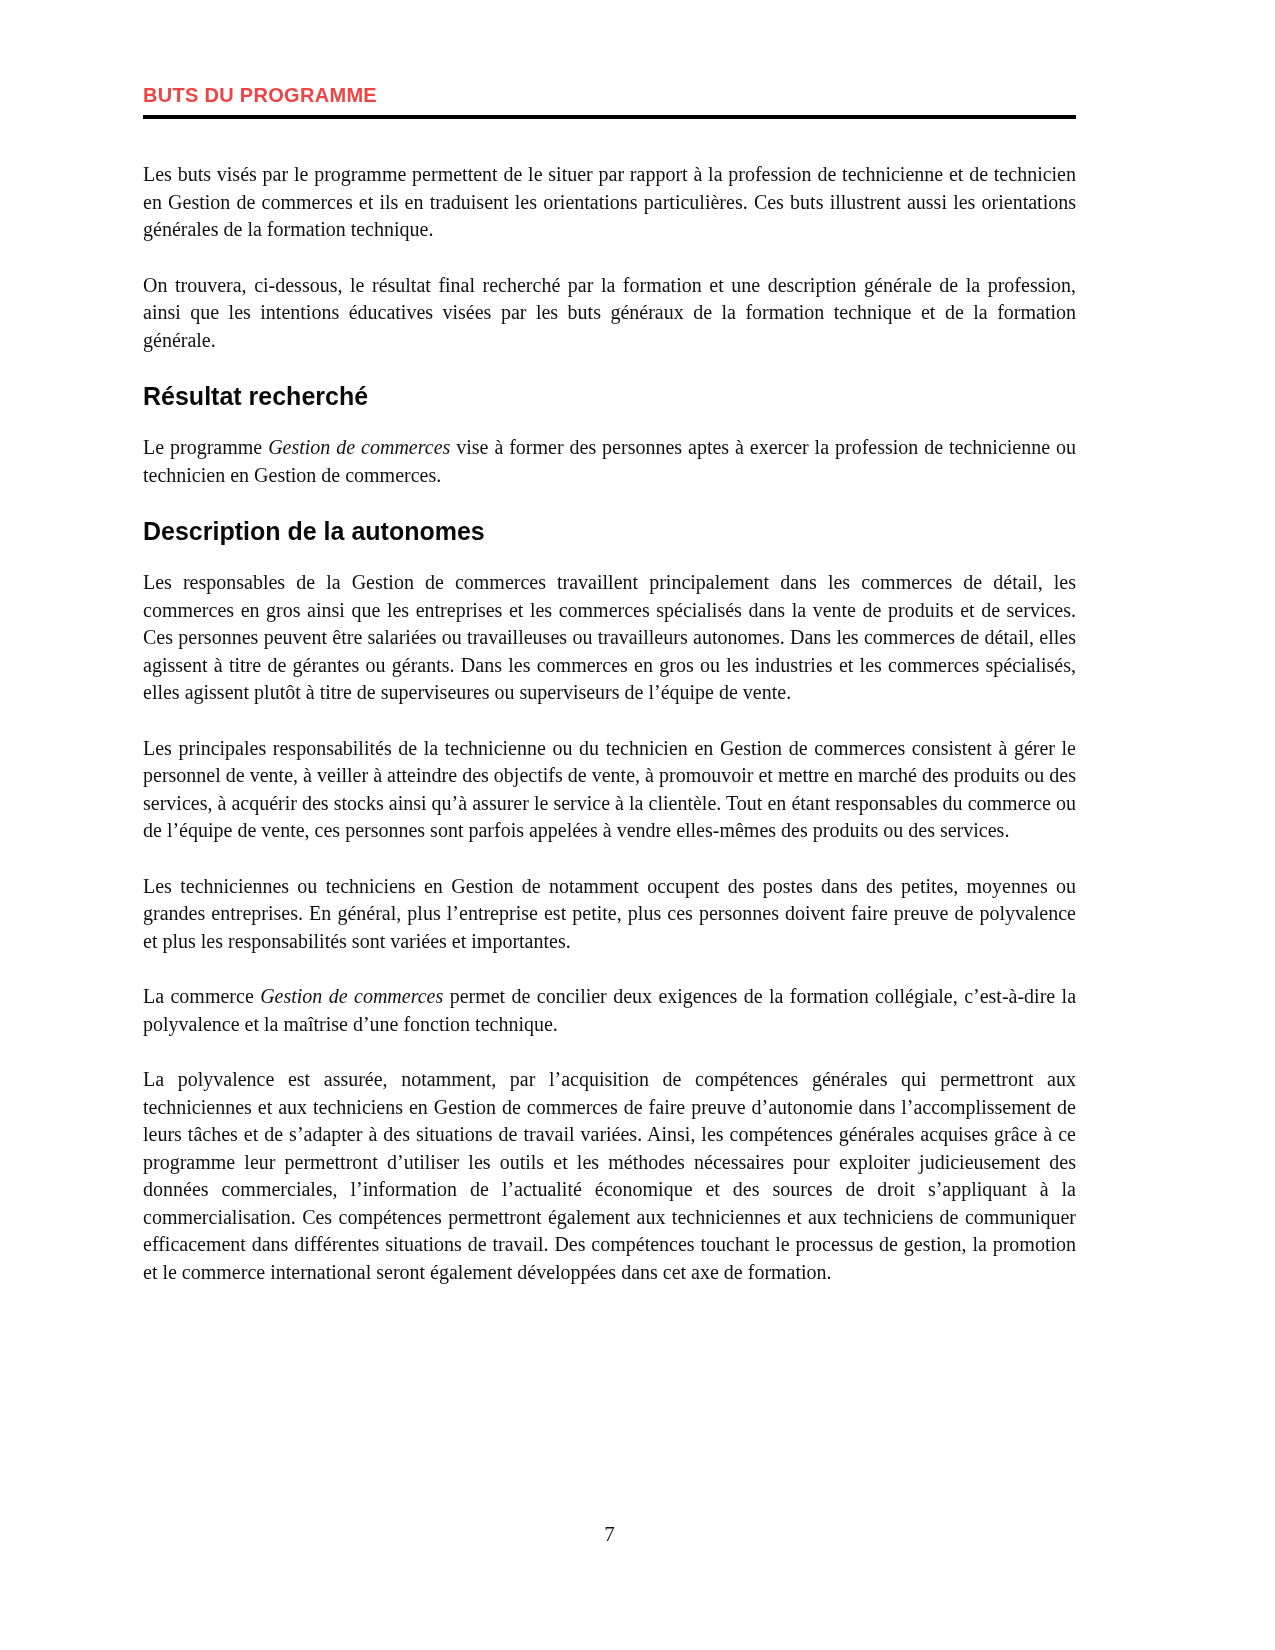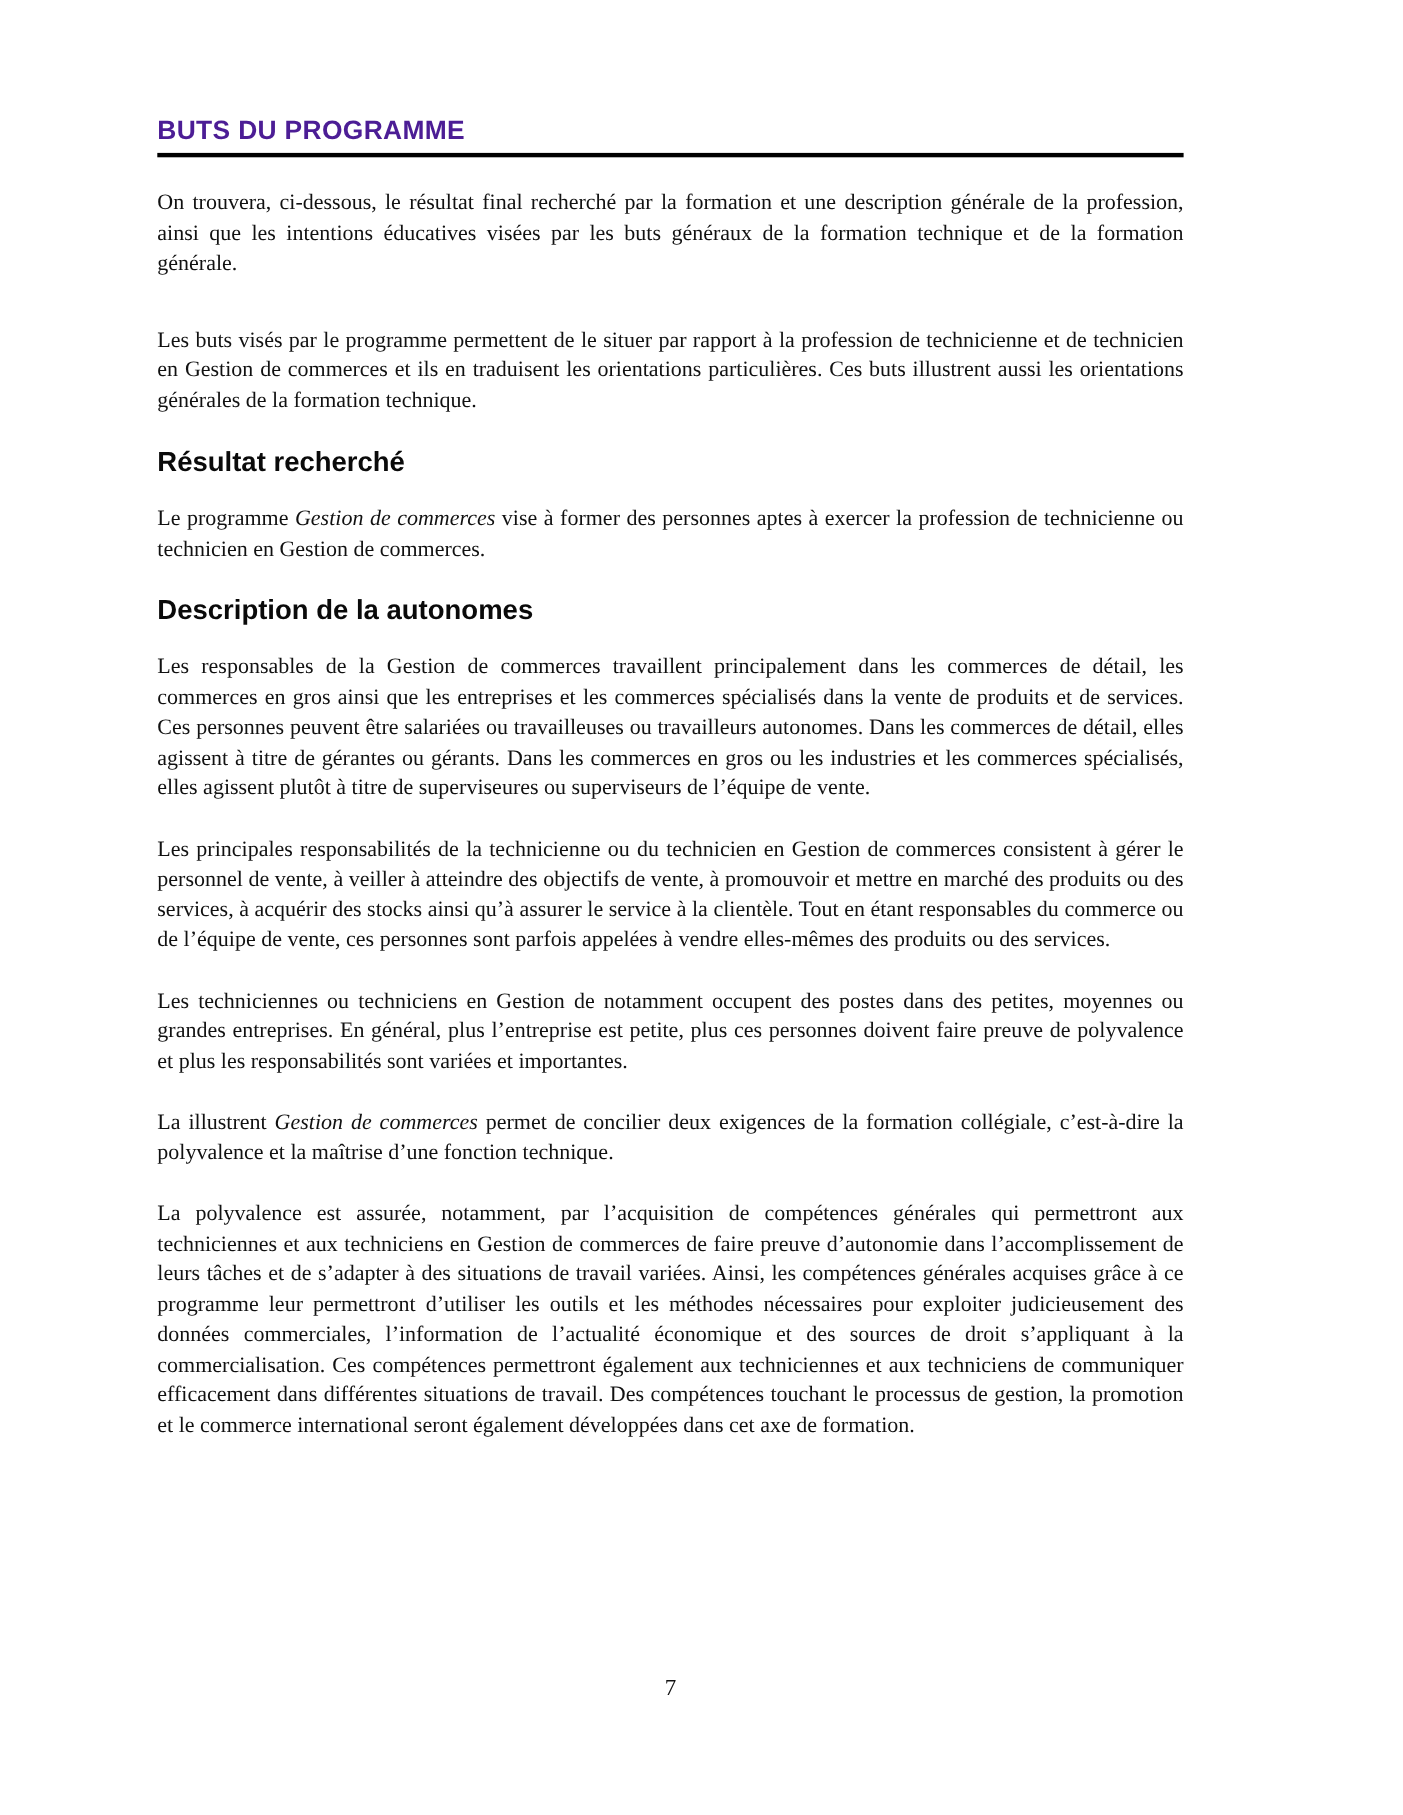--- a/index.html
+++ b/index.html
@@ -16,27 +16,27 @@
     color: #111111;
     overflow: hidden;
   }
   .content {
     position: absolute;
     left: 143px;
     top: 0;
     width: 933px;
   }
   h1.doc-title {
-    margin: 106px 0 0 0;
+    margin: 82px 0 0 0;
     font-family: "Liberation Sans", sans-serif;
     font-weight: bold;
-    font-size: 24px;
+    font-size: 20px;
     line-height: 26px;
     letter-spacing: 0.3px;
-    color: #4c1d95;
+    color: #ef4444;
   }
   .rule {
     margin-top: 7px;
     height: 4px;
     background: #000000;
   }
   p.body {
     margin: 28px 0 0 0;
     font-family: "Liberation Serif", serif;
     font-size: 20px;
@@ -75,37 +75,37 @@
 </head>
 <body>
 
 <div class="page">
   <div class="content">
 
     <h1 class="doc-title">BUTS DU PROGRAMME</h1>
 
     <div class="rule"></div>
 
+    <p class="body first-after-rule">Les buts visés par le programme permettent de le situer par rapport à la profession de technicienne et de technicien en Gestion de commerces et ils en traduisent les orientations particulières. Ces buts illustrent aussi les orientations générales de la formation technique.</p>
+
     <p class="body">On trouvera, ci-dessous, le résultat final recherché par la formation et une description générale de la profession, ainsi que les intentions éducatives visées par les buts généraux de la formation technique et de la formation générale.</p>
-
-    <p class="body first-after-rule">Les buts visés par le programme permettent de le situer par rapport à la profession de technicienne et de technicien en Gestion de commerces et ils en traduisent les orientations particulières. Ces buts illustrent aussi les orientations générales de la formation technique.</p>
 
     <h2 class="sub">Résultat recherché</h2>
 
     <p class="body"><span>Le programme </span><span class="italic">Gestion de commerces</span><span> vise à former des personnes aptes à exercer la profession de technicienne ou technicien en Gestion de commerces.</span></p>
 
     <h2 class="sub">Description de la autonomes</h2>
 
 
     <p class="body">Les responsables de la Gestion de commerces travaillent principalement dans les commerces de détail, les commerces en gros ainsi que les entreprises et les commerces spécialisés dans la vente de produits et de services. Ces personnes peuvent être salariées ou travailleuses ou travailleurs autonomes. Dans les commerces de détail, elles agissent à titre de gérantes ou gérants. Dans les commerces en gros ou les industries et les commerces spécialisés, elles agissent plutôt à titre de superviseures ou superviseurs de l’équipe de vente.</p>
 
     <p class="body">Les principales responsabilités de la technicienne ou du technicien en Gestion de commerces consistent à gérer le personnel de vente, à veiller à atteindre des objectifs de vente, à promouvoir et mettre en marché des produits ou des services, à acquérir des stocks ainsi qu’à assurer le service à la clientèle. Tout en étant responsables du commerce ou de l’équipe de vente, ces personnes sont parfois appelées à vendre elles-mêmes des produits ou des services.</p>
 
     <p class="body">Les techniciennes ou techniciens en Gestion de notamment occupent des postes dans des petites, moyennes ou grandes entreprises. En général, plus l’entreprise est petite, plus ces personnes doivent faire preuve de polyvalence et plus les responsabilités sont variées et importantes.</p>
 
-    <p class="body"><span>La illustrent </span><span class="italic">Gestion de commerces</span><span> permet de concilier deux exigences de la formation collégiale, c’est-à-dire la polyvalence et la maîtrise d’une fonction technique.</span></p>
+    <p class="body"><span>La commerce </span><span class="italic">Gestion de commerces</span><span> permet de concilier deux exigences de la formation collégiale, c’est-à-dire la polyvalence et la maîtrise d’une fonction technique.</span></p>
 
     <p class="body">La polyvalence est assurée, notamment, par l’acquisition de compétences générales qui permettront aux techniciennes et aux techniciens en Gestion de commerces de faire preuve d’autonomie dans l’accomplissement de leurs tâches et de s’adapter à des situations de travail variées. Ainsi, les compétences générales acquises grâce à ce programme leur permettront d’utiliser les outils et les méthodes nécessaires pour exploiter judicieusement des données commerciales, l’information de l’actualité économique et des sources de droit s’appliquant à la commercialisation. Ces compétences permettront également aux techniciennes et aux techniciens de communiquer efficacement dans différentes situations de travail. Des compétences touchant le processus de gestion, la promotion et le commerce international seront également développées dans cet axe de formation.</p>
 
   </div>
 
   <div class="page-number">7</div>
 </div>
 
 </body></html>

